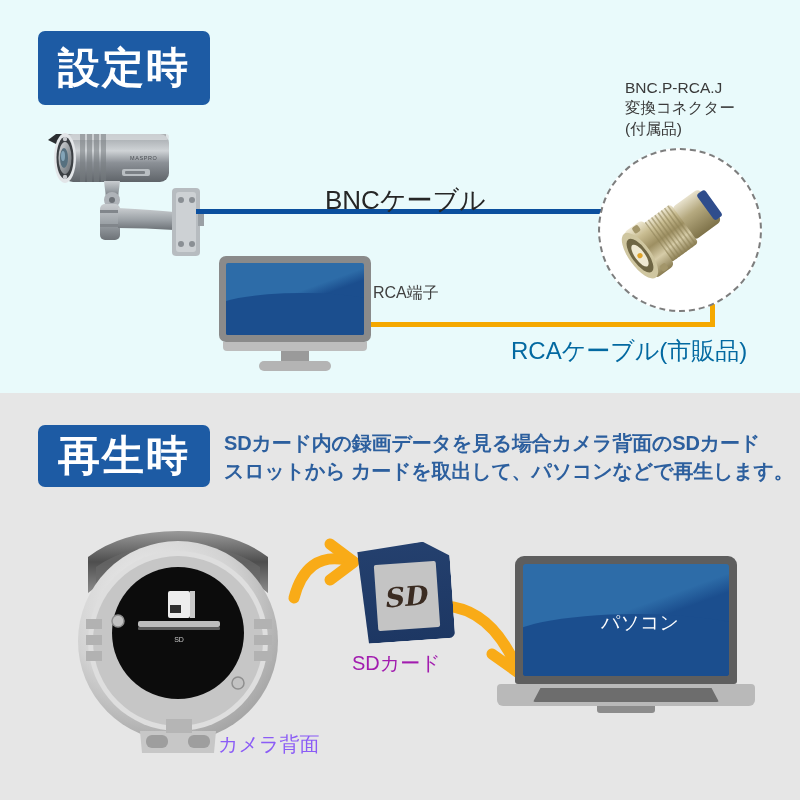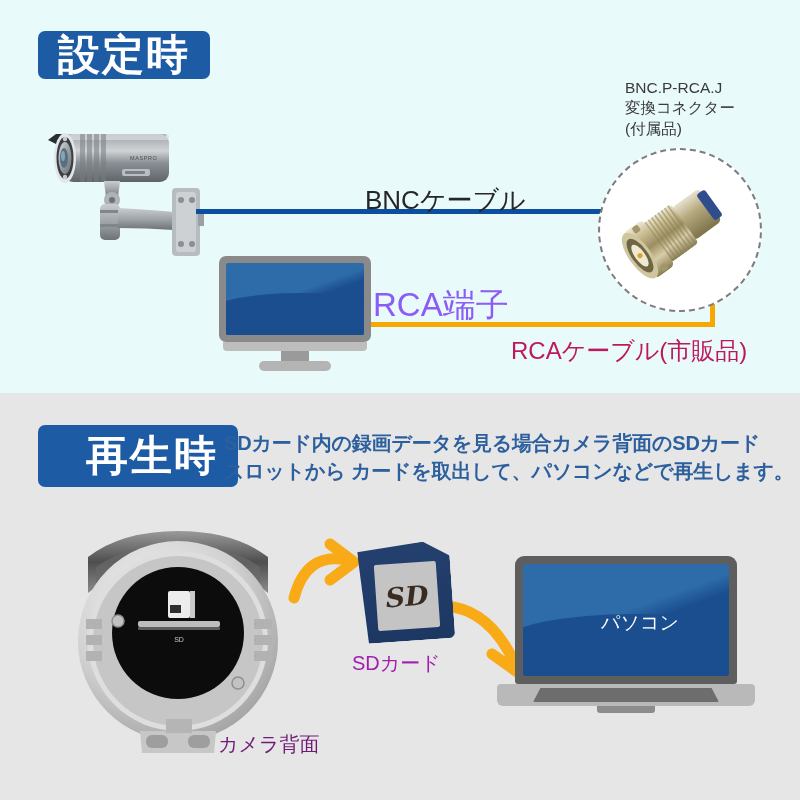--- a/index.html
+++ b/index.html
@@ -18,43 +18,43 @@
   
   .badge{
     position:absolute;
     background:#1d5ba4;
     border-radius:7px;
     color:#ffffff;
     display:flex;align-items:center;justify-content:center;
     letter-spacing:2px;
     font-weight:700;
   }
-  #badge-setup{left:38px;top:31px;width:172px;height:48px;font-size:42px;}
-  #badge-playback{left:38px;top:32px;width:172px;height:62px;font-size:42px;padding-left:28px;}
+  #badge-setup{left:38px;top:31px;width:172px;height:74px;font-size:42px;}
+  #badge-playback{left:38px;top:32px;width:172px;height:62px;font-size:42px;}
 
   
   .headline{
     position:absolute;
     color:#2c5f9e;
     font-weight:700;
     line-height:1.42;
     white-space:pre-line;
   }
   #setup-desc{left:222px;top:33px;font-size:20.5px;}
   #playback-desc{left:224px;top:429px;font-size:20px;letter-spacing:-0.2px;}
 
   
   .label{position:absolute;color:#333333;white-space:pre-line;}
 
-  #label-bnc-cable{left:325px;top:183px;font-size:26px;color:#262626;margin-left:40px;}
-  #label-rca-jack{left:373px;top:283px;font-size:33px;color:#8b5cf6;}
-  #label-rca-cable{left:511px;top:335px;font-size:24px;color:#be185d;}
+  #label-bnc-cable{left:325px;top:183px;font-size:26px;color:#262626;}
+  #label-rca-jack{left:373px;top:283px;font-size:16px;color:#404040;}
+  #label-rca-cable{left:511px;top:335px;font-size:24px;color:#0369a1;}
   #label-connector{left:617px;top:78px;font-size:15.5px;line-height:1.32;color:#3a3a3a;margin-left:8px;}
   #label-sdcard{left:352px;top:650px;font-size:20px;color:#a21caf;}
-  #label-camera-back{left:218px;top:731px;font-size:20px;color:#701a75;}
+  #label-camera-back{left:218px;top:731px;font-size:20px;color:#8b5cf6;}
 
   
   .cable{position:absolute;}
   #cable-bnc{left:196px;top:209px;width:408px;height:5px;background:#0b4f9e;}
   #cable-rca-h{left:349px;top:322px;width:366px;height:5px;background:#f5a800;}
   #cable-rca-v{left:710px;top:258px;width:5px;height:69px;background:#f5a800;}
 
   
   #camera-top{position:absolute;left:34px;top:112px;width:210px;height:146px;}
 

